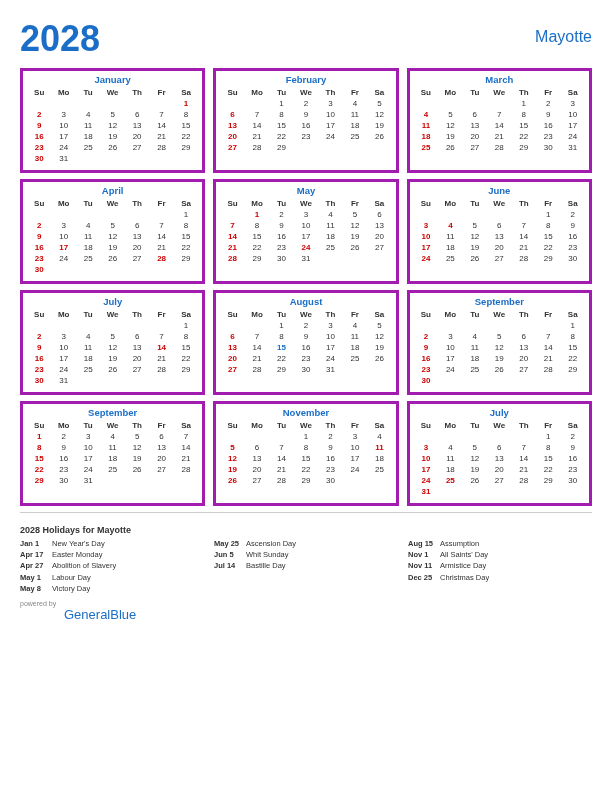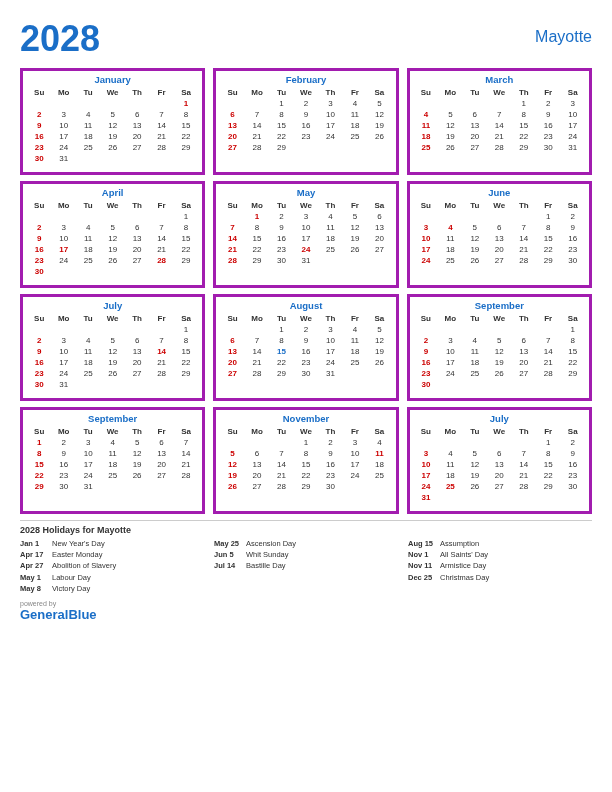--- a/index.html
+++ b/index.html
@@ -76,21 +76,21 @@
       color: #cc0000;
       font-weight: bold;
     }
     .cal-table td.blue-bold {
       color: #1a6ec7;
       font-weight: bold;
     }
     .holidays-section {
       margin-top: 6px;
       border-top: 1px solid #ccc;
-      padding-top: 4px;
+      padding-top: 12px;
     }
     .holidays-title {
       font-size: 9px;
       font-weight: bold;
       color: #333;
       margin-bottom: 3px;
     }
     .holidays-grid {
       display: grid;
       grid-template-columns: 1fr 1fr 1fr;
@@ -113,22 +113,23 @@
       display: flex;
       align-items: center;
       gap: 4px;
     }
     .footer-powered {
       font-size: 7px;
       color: #888;
     }
     .footer-brand {
       font-size: 13px;
-      font-weight: bold;
+      font-weight: normal;
       color: #333;
+      margin-left: 44px;
     }
     .footer-brand span {
       color: #1a6ec7;
     }
   </style>
 </head>
 <body>
 
 <div class="page">
   <div class="header">

